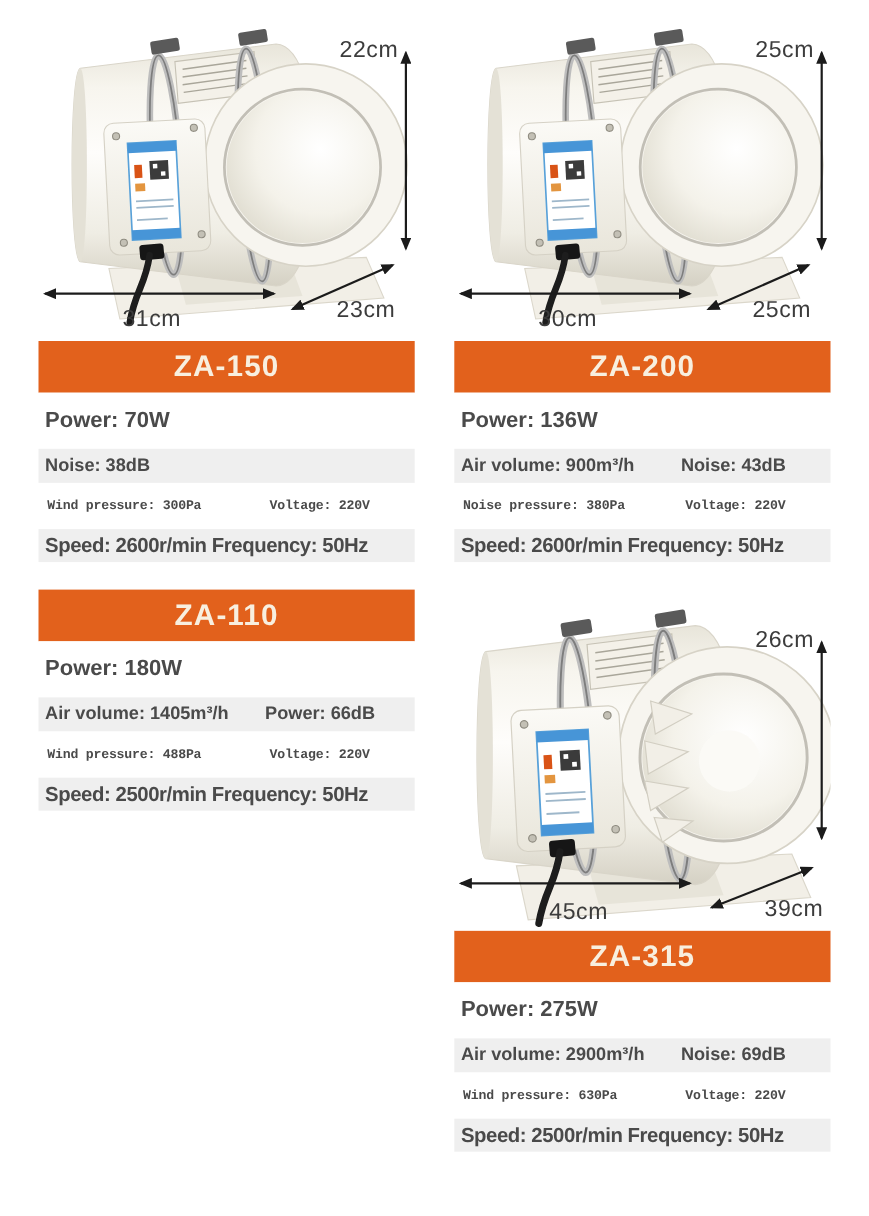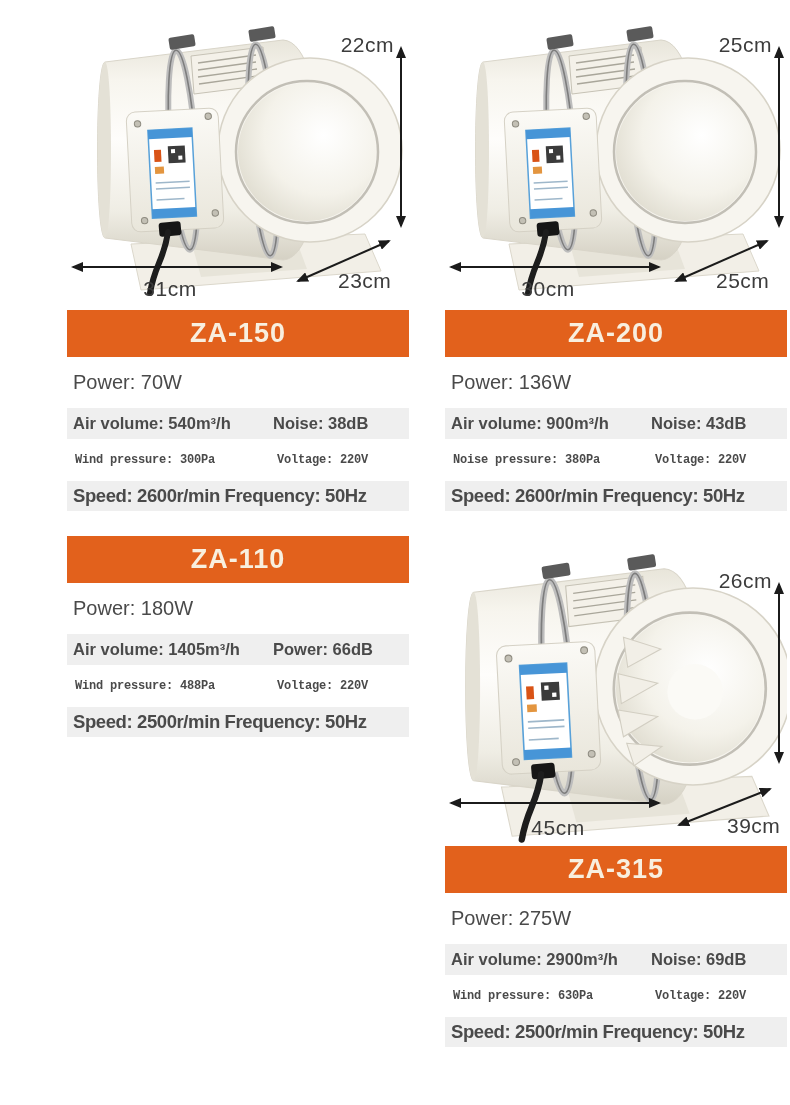--- a/index.html
+++ b/index.html
@@ -12,21 +12,20 @@
   *{margin:0;padding:0;box-sizing:border-box;}
   html,body{background:#ffffff;}
   body{font-family:"Liberation Sans",sans-serif;width:790px;}
   .page{width:790px;height:1105px;background:#ffffff;overflow:hidden;}
   .cards{
     display:grid;
     grid-template-columns:342px 342px;
     column-gap:36px;
     row-gap:25px;
     padding:0 35px;
-    margin-left:32px;
   }
   .card{width:342px;background:#ffffff;}
   .image-area{height:310px;position:relative;background:#ffffff;}
   svg.fanart{width:100%;height:100%;display:block;}
   .dim{
     font-size:21px;
     fill:var(--dim-text);
     font-family:"Liberation Sans",sans-serif;
     letter-spacing:0.5px;
   }
@@ -37,21 +36,21 @@
     color:var(--header-text);
     font-size:27px;
     font-weight:bold;
     letter-spacing:1px;
     display:flex;align-items:center;justify-content:center;
   }
   .spec-power{
     height:51px;
     display:flex;align-items:center;
     padding-left:6px;
-    font-size:20px;font-weight:normal;color:var(--body-text);
+    font-size:20px;font-weight:bold;color:var(--body-text);
     background:#ffffff;white-space:nowrap;
   }
   .spec-row{display:grid;align-items:center;white-space:nowrap;}
   .row-av{
     grid-template-columns:200px auto;
     background:var(--row-gray);
     height:31px;
     padding-left:6px;
     font-size:16.5px;font-weight:bold;color:var(--body-text);
   }
@@ -158,21 +157,20 @@
           <text class="dim" x="327" y="52" text-anchor="end">22cm</text>
           <text class="dim" x="103" y="296" text-anchor="middle">31cm</text>
           <text class="dim" x="271" y="288" text-anchor="start">23cm</text>
         </svg>
       </div>
       <div class="model-header">
         <span>ZA-150</span>
       </div>
       <div class="spec-power">Power: 70W</div>
       <div class="spec-row row-av">
-        <span>Air volume: 540m³/h</span>
         <span>Noise: 38dB</span>
       </div>
       <div class="spec-row row-wv">
         <span>Wind pressure: 300Pa</span>
         <span>Voltage: 220V</span>
       </div>
       <div class="spec-speed">Speed: 2600r/min Frequency: 50Hz</div>
     </section>
 
     <section class="card">

